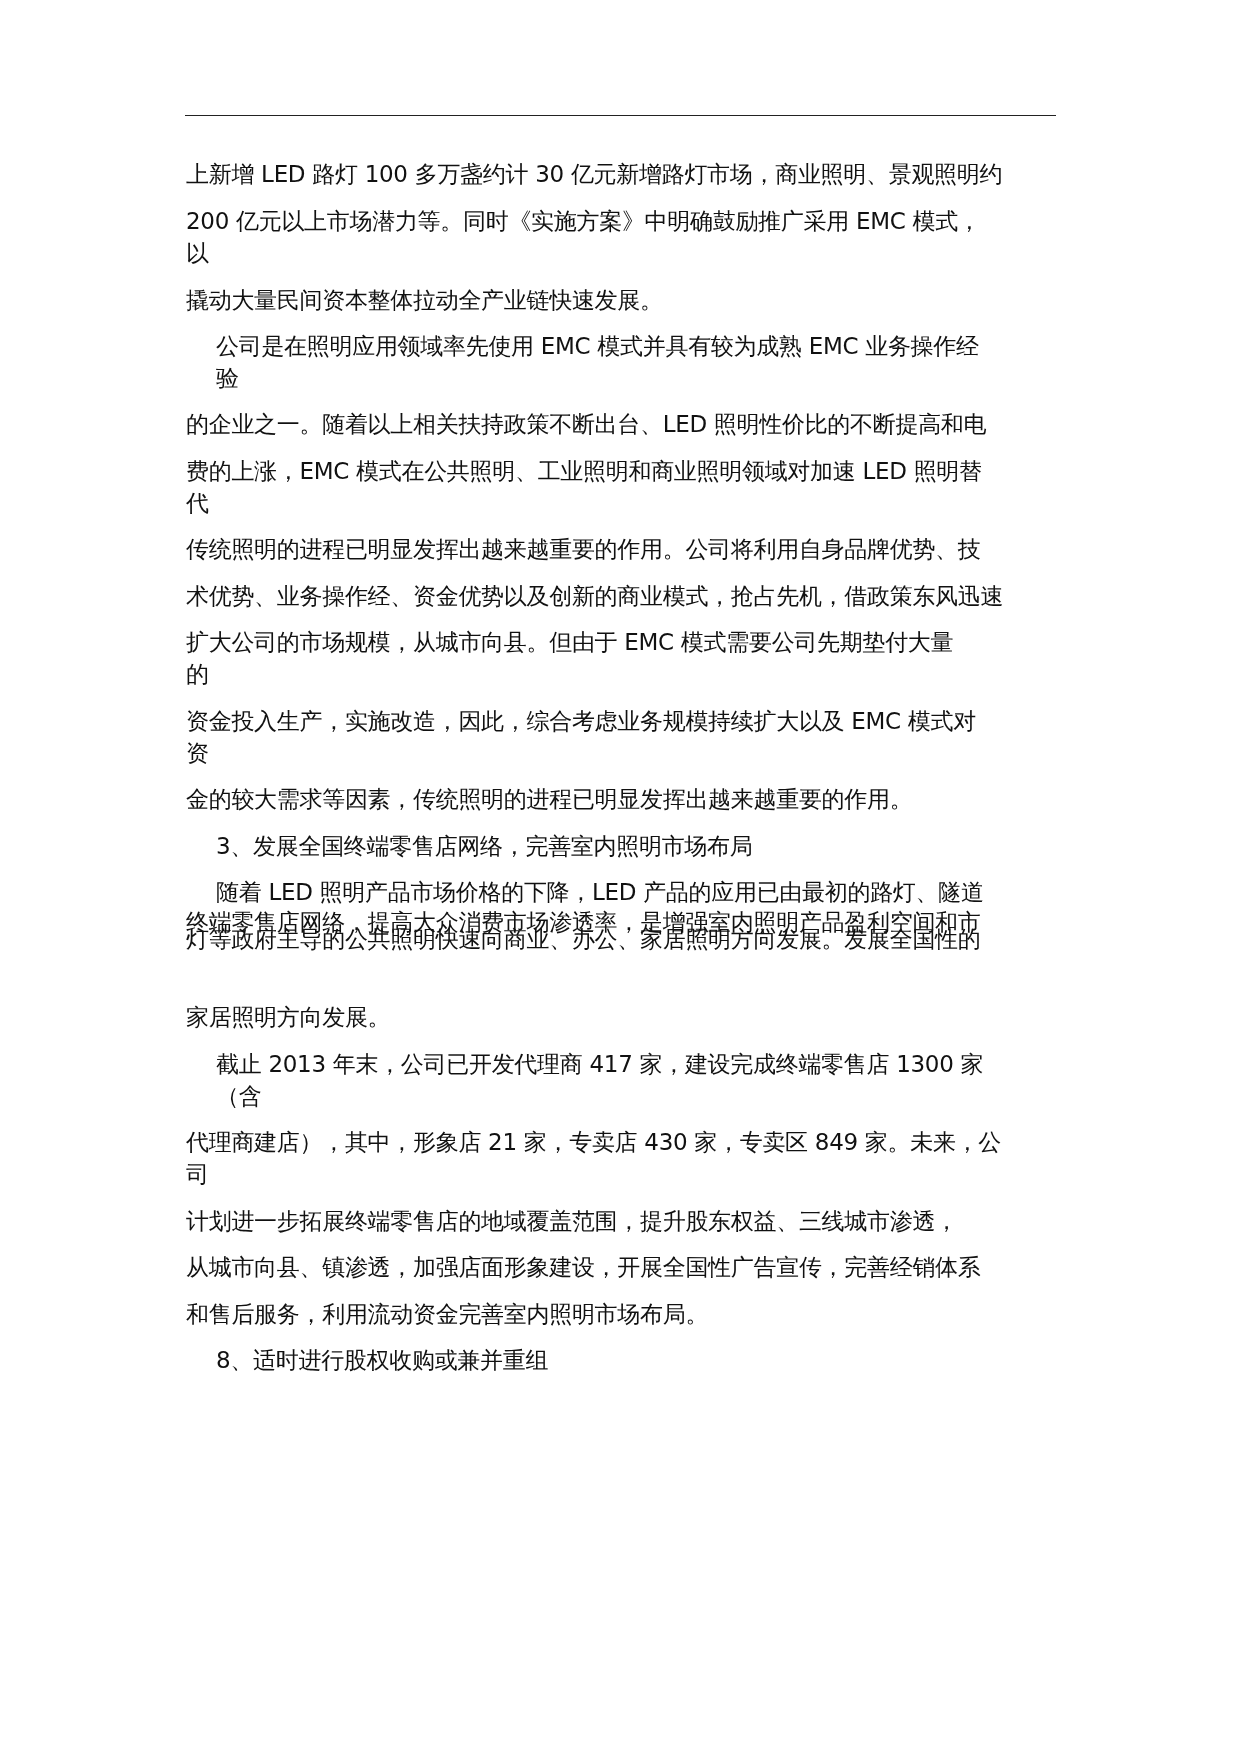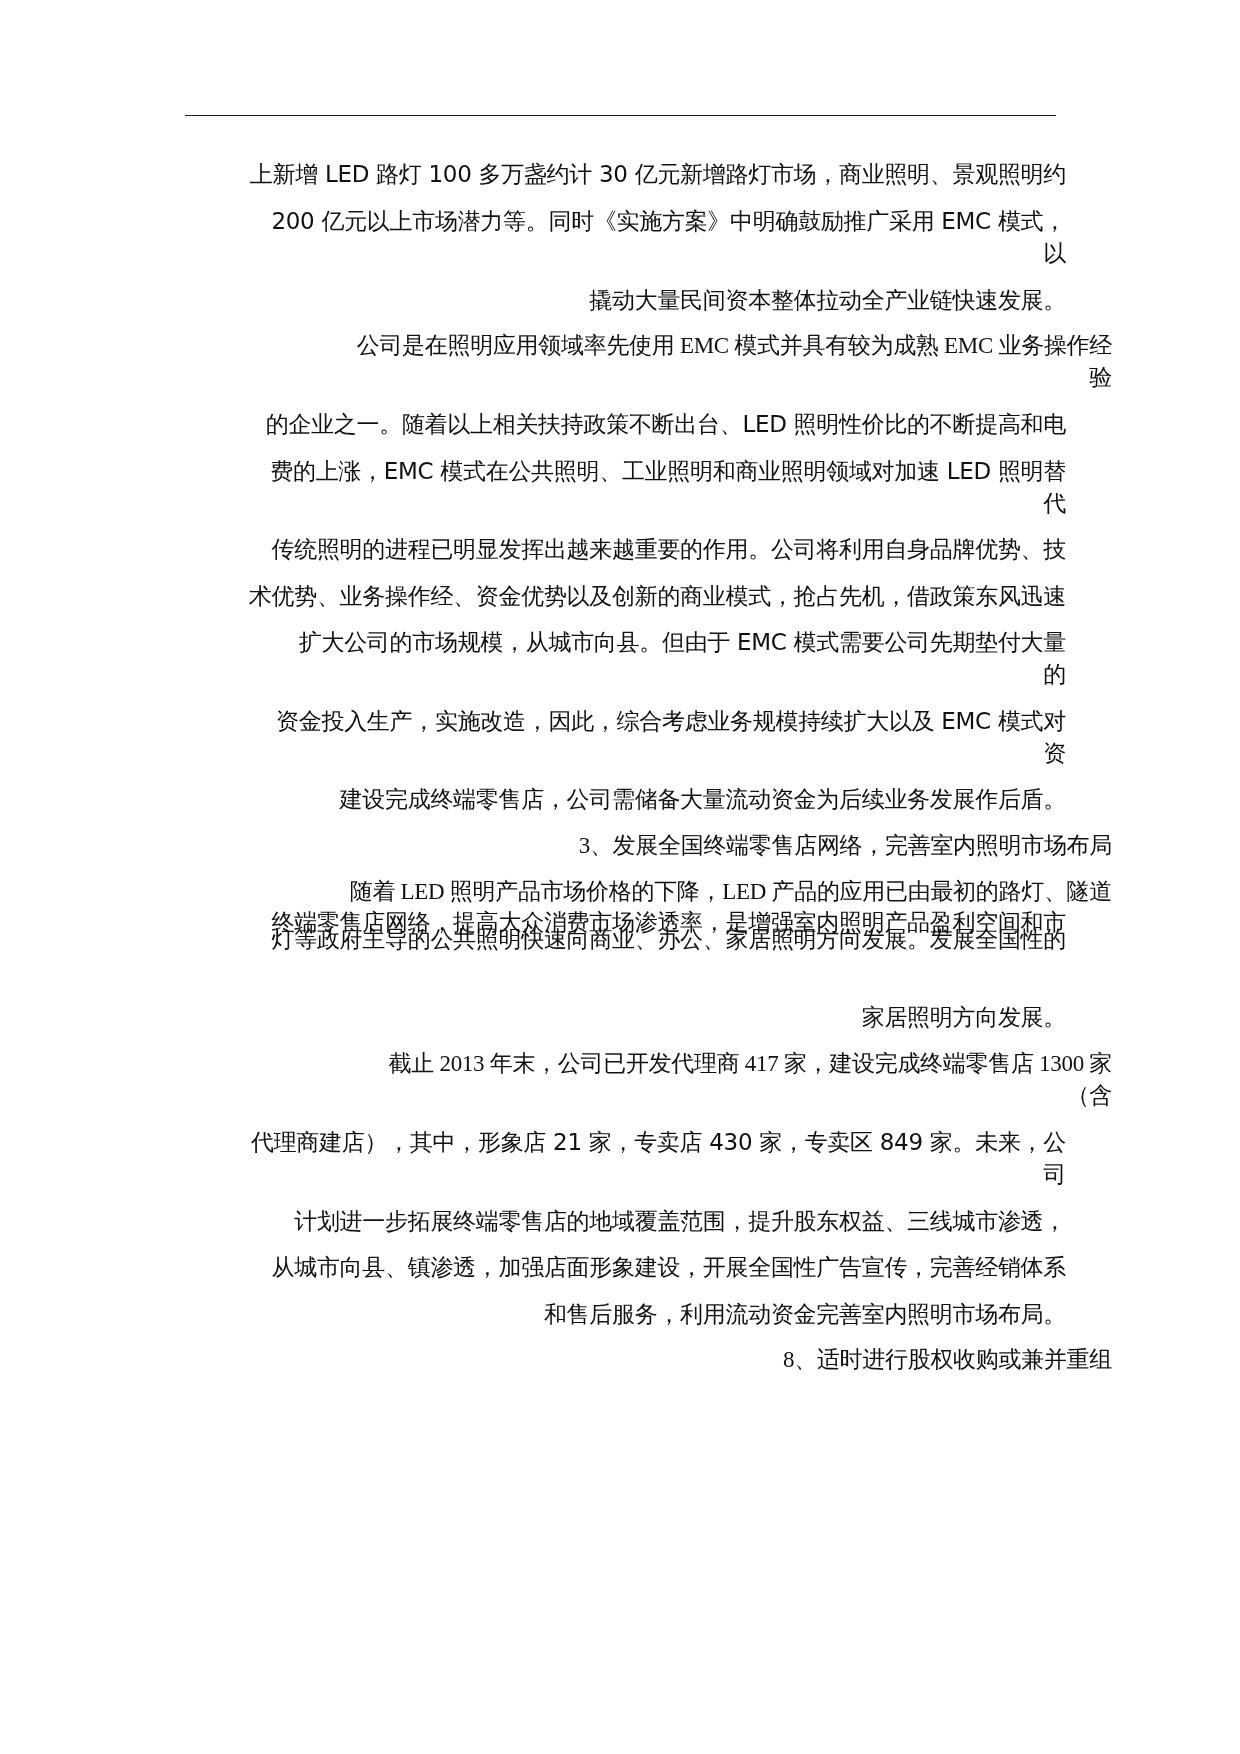--- a/index.html
+++ b/index.html
@@ -1,22 +1,22 @@
 <!DOCTYPE html>
 <html><head>
 <meta charset="utf-8">
 <style>
   html, body { margin: 0; padding: 0; background: #ffffff; }
   body { width: 1240px; height: 1754px; position: relative; overflow: hidden;
          font-family: "DejaVu Sans", "Liberation Sans", sans-serif; color: #111111; }
   .rule { position: absolute; left: 185px; top: 115px; width: 871px; height: 0;
           border-top: 1.5px solid #222222; }
   .line { position: absolute; left: 186px; width: 880px; font-size: 23px;
-          line-height: 32px; white-space: nowrap; letter-spacing: -0.3px; text-align: right; }
-  .indent { left: 232px; font-family: Liberation Serif, serif; }
+          line-height: 32px; white-space: nowrap; letter-spacing: -0.3px; }
+  .indent { left: 216px; }
 </style>
 </head>
 <body>
 
 <div class="rule"></div>
 
 <div>
   <div class="line" style="top:158px">上新增 LED 路灯 100 多万盏约计 30 亿元新增路灯市场，商业照明、景观照明约</div>
   <div class="line" style="top:205px">200 亿元以上市场潜力等。同时《实施方案》中明确鼓励推广采用 EMC 模式，</div>
   <div class="line" style="top:237px">以</div>
@@ -25,21 +25,21 @@
   <div class="line indent" style="top:362px">验</div>
   <div class="line" style="top:408px">的企业之一。随着以上相关扶持政策不断出台、LED 照明性价比的不断提高和电</div>
   <div class="line" style="top:455px">费的上涨，EMC 模式在公共照明、工业照明和商业照明领域对加速 LED 照明替</div>
   <div class="line" style="top:487px">代</div>
   <div class="line" style="top:533px">传统照明的进程已明显发挥出越来越重要的作用。公司将利用自身品牌优势、技</div>
   <div class="line" style="top:580px">术优势、业务操作经、资金优势以及创新的商业模式，抢占先机，借政策东风迅速</div>
   <div class="line" style="top:626px">扩大公司的市场规模，从城市向县。但由于 EMC 模式需要公司先期垫付大量</div>
   <div class="line" style="top:658px">的</div>
   <div class="line" style="top:705px">资金投入生产，实施改造，因此，综合考虑业务规模持续扩大以及 EMC 模式对</div>
   <div class="line" style="top:737px">资</div>
-  <div class="line" style="top:783px">建设完成终端零售店，公司需储备大量流动资金为后续业务发展作后盾。</div>
+  <div class="line" style="top:783px">金的较大需求等因素，传统照明的进程已明显发挥出越来越重要的作用。</div>
   <div class="line indent" style="top:830px">3、发展全国终端零售店网络，完善室内照明市场布局</div>
   <div class="line indent" style="top:876px">随着 LED 照明产品市场价格的下降，LED 产品的应用已由最初的路灯、隧道</div>
   <div class="line" style="top:923px">灯等政府主导的公共照明快速向商业、办公、家居照明方向发展。发展全国性的</div>
   <div class="line" style="top:906px">终端零售店网络，提高大众消费市场渗透率，是增强室内照明产品盈利空间和市</div>
   <div class="line" style="top:1001px">家居照明方向发展。</div>
   <div class="line indent" style="top:1048px">截止 2013 年末，公司已开发代理商 417 家，建设完成终端零售店 1300 家</div>
   <div class="line indent" style="top:1080px">（含</div>
   <div class="line" style="top:1126px">代理商建店），其中，形象店 21 家，专卖店 430 家，专卖区 849 家。未来，公</div>
   <div class="line" style="top:1158px">司</div>
   <div class="line" style="top:1205px">计划进一步拓展终端零售店的地域覆盖范围，提升股东权益、三线城市渗透，</div>

